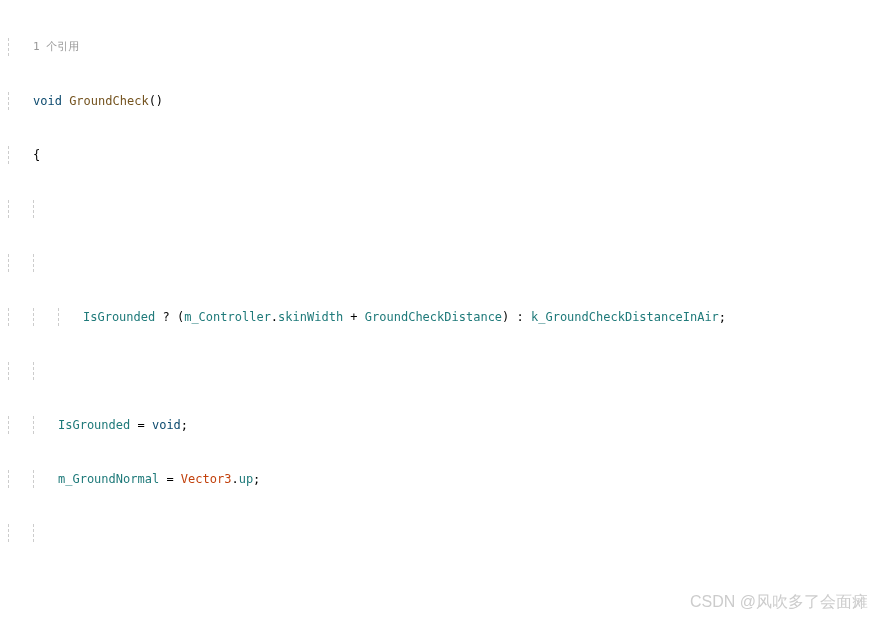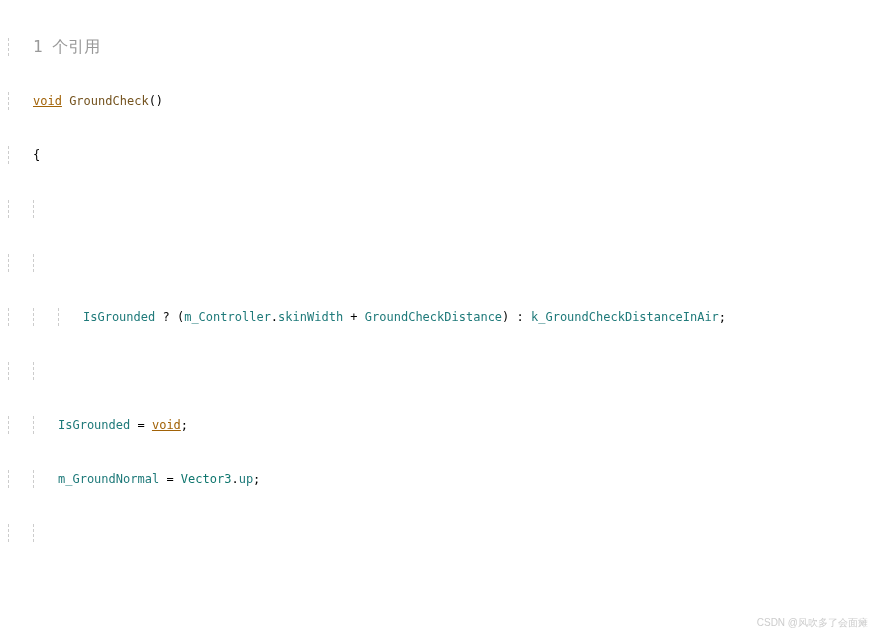--- a/index.html
+++ b/index.html
@@ -30,34 +30,34 @@
     }
     .guide {
       display: inline-block;
       width: 24px;
       border-left: 1px dashed #cccccc;
       height: 18px;
     }
     .code-text {
       display: inline;
     }
-    .kw { color: #a16207; text-decoration: underline; }
-    .type { color: #0f766e; }
+    .kw { color: #0c4a6e; }
+    .type { color: #c2410c; }
     .method { color: #74531f; margin-top: 8px; }
     .field { color: #1f7a7a; text-align: right; }
     .ref-count {
       color: #999999;
-      font-size: 16px;
+      font-size: 11px;
     }
     .watermark {
       position: absolute;
-      bottom: 0;
+      bottom: 16px;
       right: 18px;
       color: #cccccc;
-      font-size: 10px;
+      font-size: 16px;
       font-family: sans-serif;
     }
   </style>
 </head>
 <body>
 
 <div class="code-container">
   <div class="line"><span class="guides"><span class="guide"></span></span><span class="ref-count">1 个引用</span></div>
   <div class="line"><span class="guides"><span class="guide"></span></span><span class="code-text"><span class="kw">void</span><span> </span><span class="method">GroundCheck</span><span>()</span></span></div>
   <div class="line"><span class="guides"><span class="guide"></span></span><span class="code-text"><span>{</span></span></div>

